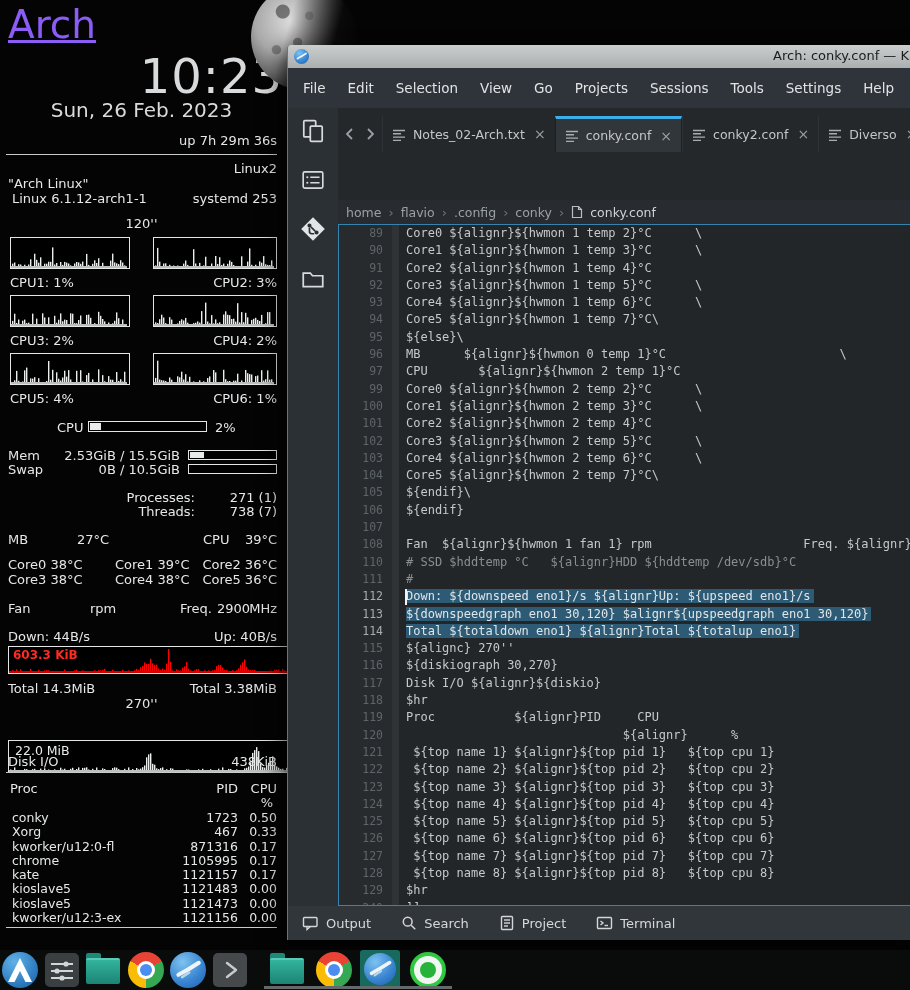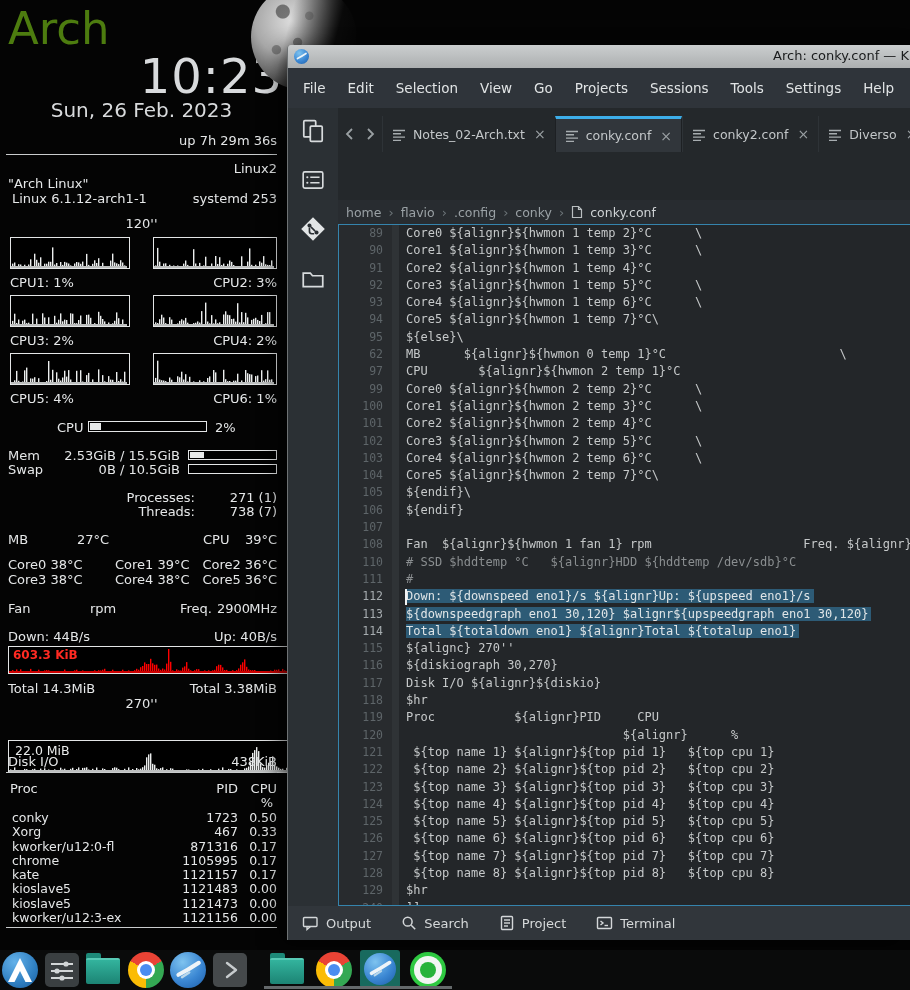--- a/index.html
+++ b/index.html
@@ -13,21 +13,21 @@
       radial-gradient(circle at 44% 55%, rgba(60,60,60,.55) 0 5%, transparent 6%),
       radial-gradient(circle at 24% 62%, rgba(75,75,75,.5) 0 4%, transparent 5%),
       radial-gradient(circle at 55% 30%, rgba(70,70,70,.4) 0 4%, transparent 5%),
       linear-gradient(105deg, rgba(0,0,0,0) 36%, rgba(0,0,0,.93) 74%),
       radial-gradient(circle at 38% 35%, #dcdcdc, #a9a9a9 38%, #707070 58%, #262626 82%, #0a0a0a 95%);
     z-index:1;}
 
   
   #conky{position:absolute;left:0;top:0;width:283px;height:948px;font-size:13px;z-index:0;}
   .cab{position:absolute;}
-  .c-arch{left:8px;top:2px;font-size:45px;color:#4d7c0f;}
+  .c-arch{left:8px;top:2px;font-size:39px;color:#8b5cf6;text-decoration:underline;}
   .c-clock{left:0;top:48px;width:283px;text-align:right;font-size:48px;letter-spacing:1px;color:#d8dadc;}
   .c-date{left:0;top:98px;width:283px;text-align:center;font-size:20px;color:#d8dadc;}
   .c-up{right:6px;top:133px;}
   .chr{left:6px;right:6px;height:1px;background:#c9cccd;}
   .c-host{right:6px;top:161px;margin-left:32px;}
   .c-quote{left:8px;top:176px;}
   .c-kern{left:12px;top:191px;}
   .c-sysd{right:6px;top:191px;}
   .c-p120{left:0;top:216px;width:283px;text-align:center;}
   .graph{position:relative;border:1px solid #e3e5e6;box-sizing:border-box;background:#000;overflow:hidden;}
@@ -878,21 +878,21 @@
                 <span class="ln">94</span>
                 <span class="fold"></span>
                 <span class="cx">Core5 ${alignr}${hwmon 1 temp 7}°C\</span>
               </div>
               <div class="cl">
                 <span class="ln">95</span>
                 <span class="fold"></span>
                 <span class="cx">${else}\</span>
               </div>
               <div class="cl">
-                <span class="ln">62</span>
+                <span class="ln">96</span>
                 <span class="fold"></span>
                 <span class="cx">MB      ${alignr}${hwmon 0 temp 1}°C                        \</span>
               </div>
               <div class="cl">
                 <span class="ln">97</span>
                 <span class="fold"></span>
                 <span class="cx">CPU       ${alignr}${hwmon 2 temp 1}°C</span>
               </div>
               <div class="cl">
                 <span class="ln">99</span>

